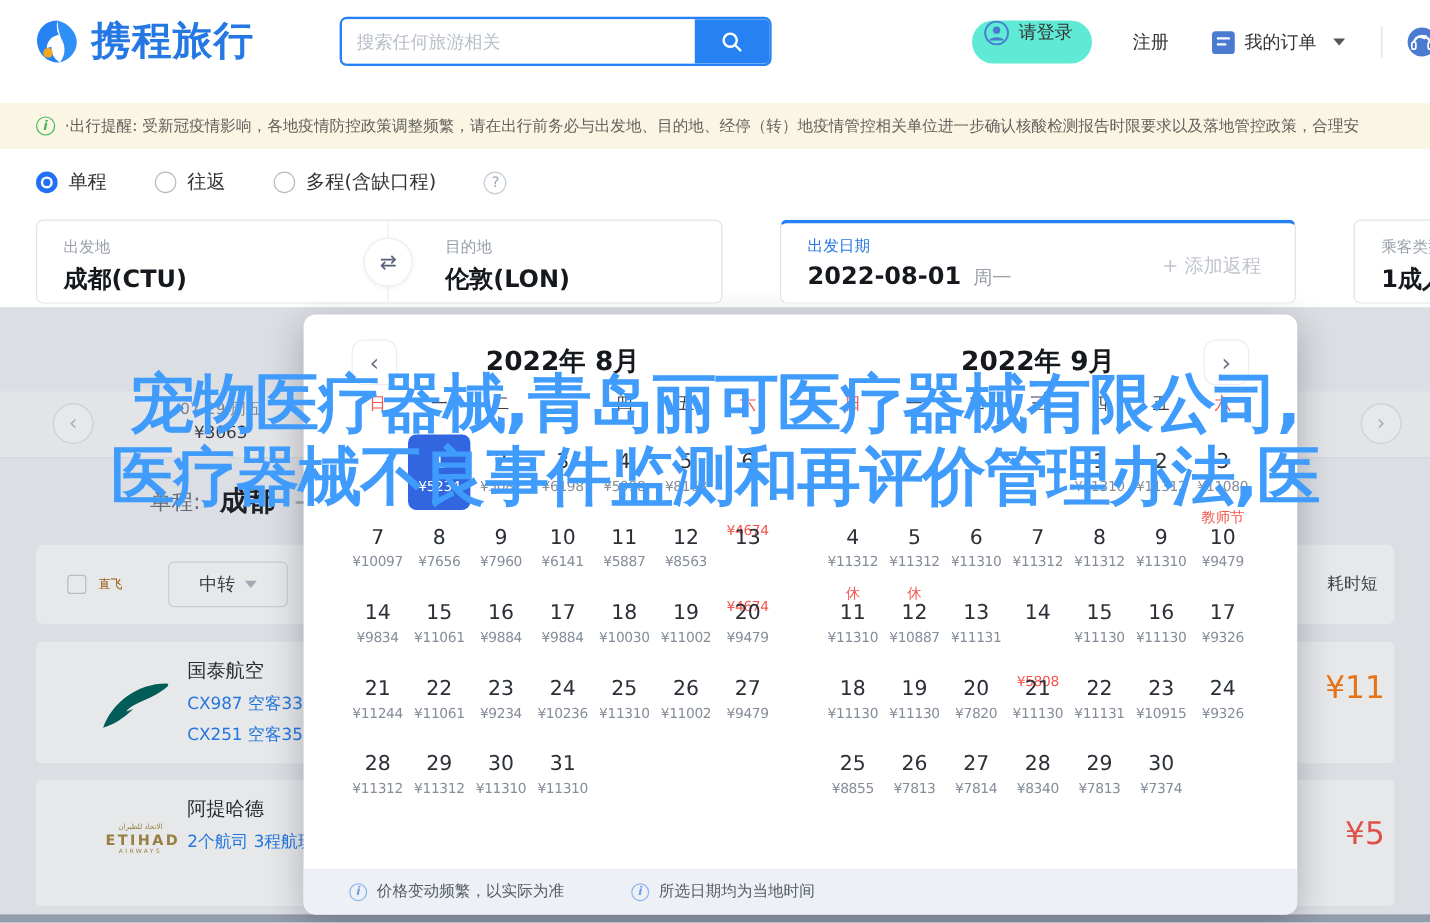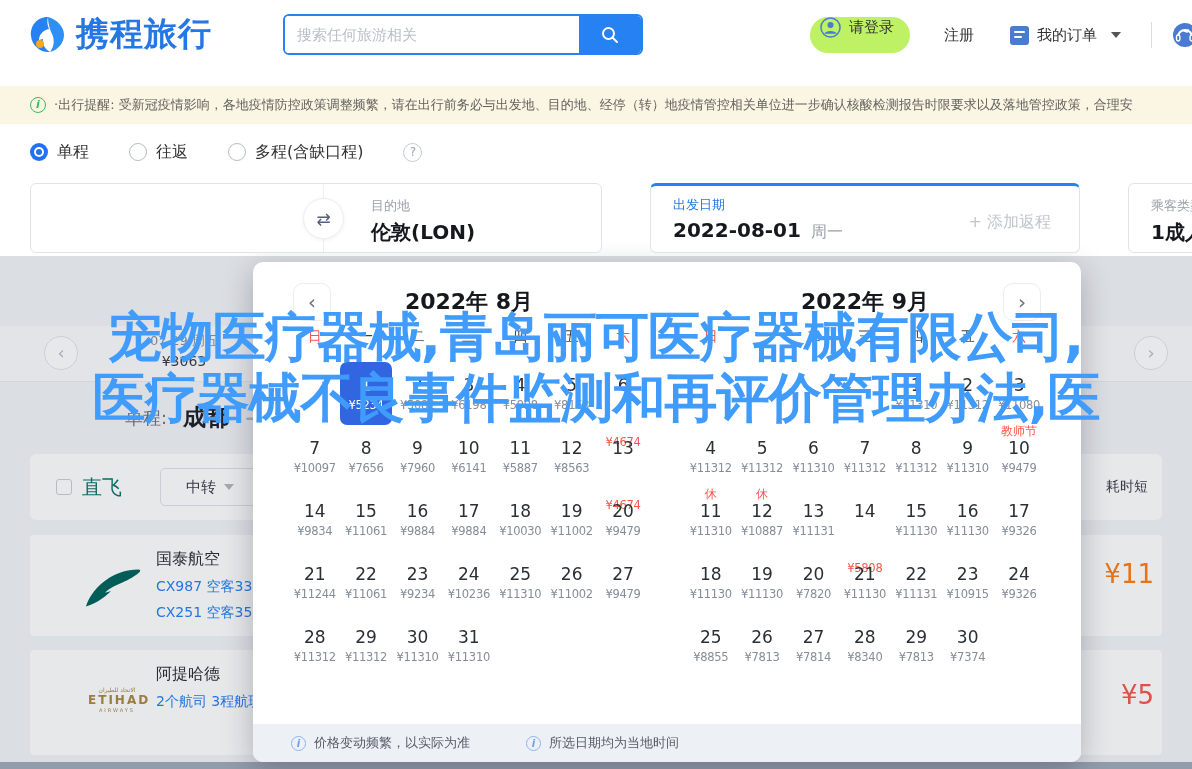--- a/index.html
+++ b/index.html
@@ -9,21 +9,21 @@
 
   
   .header { position:absolute; left:0; top:0; width:1192px; height:70px; background:#fff; z-index:20; }
   .logo { position:absolute; left:26px; top:12px; display:flex; align-items:center; gap:6px; }
   .logo-text { font-size:33px; font-weight:800; color:#2577e3; letter-spacing:1px; }
   .searchbox { position:absolute; left:283px; top:14px; width:360px; height:41px; border:2px solid #2681f2; border-radius:6px; display:flex; overflow:hidden; background:#fff; }
   .searchbox input { flex:1; border:none; outline:none; padding:0 12px; font-size:15px; color:#333; font-family:inherit; }
   .searchbox input::placeholder { color:#b9bfc9; }
   .search-btn { width:62px; background:#2681f2; display:flex; align-items:center; justify-content:center; cursor:pointer; }
   .hdr-right { position:absolute; right:0; top:0; height:70px; display:flex; align-items:center; gap:0; }
-  .login-pill { display:flex; align-items:center; gap:8px; background:#bef264; border-radius:18px; height:36px; padding:0 16px 16px 10px; font-size:15px; color:#333; }
+  .login-pill { display:flex; align-items:center; gap:8px; background:#5eead4; border-radius:18px; height:36px; padding:0 16px 16px 10px; font-size:15px; color:#333; }
   .reg { margin-left:34px; font-size:15px; color:#333; }
   .orders { margin-left:36px; display:flex; align-items:center; gap:8px; font-size:15px; color:#333; }
   .orders-ic { width:19px; height:19px; border-radius:3px; background:#4a7bd0; position:relative; }
   .orders-ic::before, .orders-ic::after { content:""; position:absolute; left:4px; height:2px; background:#fff; border-radius:1px; }
   .orders-ic::before { top:5px; width:11px; } .orders-ic::after { top:10px; width:8px; }
   .caret { width:0; height:0; border-left:5px solid transparent; border-right:5px solid transparent; border-top:6px solid #555; margin-left:6px; }
   .hdr-div { width:1px; height:26px; background:#ddd; margin:0 18px 0 30px; }
 
   
   .notice { position:absolute; left:0; top:86px; width:1192px; height:38px; background:#fbf5e4; display:flex; align-items:center; padding-left:30px; gap:8px; z-index:20; }
@@ -65,21 +65,21 @@
   .strip-item { position:absolute; left:150px; top:6px; text-align:center; }
   .strip-date { font-size:13px; color:#8a919d; }
   .strip-price { font-size:14px; color:#3a3f48; margin-top:3px; }
   .trip-summary { position:absolute; left:125px; top:146px; display:flex; align-items:center; gap:16px; }
   .ts-label { font-size:18px; color:#6d7480; }
   .ts-city { font-size:23px; color:#1d2129; font-weight:700; }
   .ts-arrow { color:#b6bcc6; font-size:20px; }
   .filter-card { position:absolute; left:30px; top:198px; width:1132px; height:66px; background:#fff; border-radius:6px; }
   .chk { width:16px; height:16px; border:1.5px solid #c9ced6; border-radius:3px; background:#fff; }
   .filter-left { position:absolute; left:26px; top:0; height:66px; display:flex; align-items:center; gap:10px; }
-  .filter-direct { font-size:20px; color:#0f766e; }
+  .filter-direct { font-size:10px; color:#a16207; }
   .dd-btn { margin-left:28px; height:38px; border:1px solid #dfe2e7; border-radius:5px; display:flex; align-items:center; gap:8px; padding:0 25px; font-size:15px; color:#3a3f48; background:#fff; }
   .dd-caret { width:0; height:0; border-left:5px solid transparent; border-right:5px solid transparent; border-top:6px solid #b3b9c2; }
   .filter-right { position:absolute; right:14px; top:0; height:66px; display:flex; align-items:center; gap:28px; font-size:14px; color:#3a3f48; }
   .flight-card { position:absolute; left:30px; width:1132px; background:#fff; border-radius:4px; }
   .fc1 { top:279px; height:101px; } .fc2 { top:394px; height:105px; }
   .fc-logo { position:absolute; left:52px; top:28px; width:62px; height:50px; }
   .fc-texts { position:absolute; left:126px; top:14px; }
   .fc-airline { font-size:16px; color:#2b2f36; }
   .fc-line { font-size:14px; color:#2681f2; margin-top:8px; }
   .fc-price { position:absolute; right:8px; font-size:26px; font-weight:400; }
@@ -183,20 +183,24 @@
     </div>
     <div class="radio-item">
       <span class="radio-off"></span>
       <span>多程(含缺口程)</span>
     </div>
     <span class="help-circle">?</span>
   </div>
 
   <div class="form-row">
     <div class="fbox fbox-city">
+      <div class="city-left">
+        <div class="flabel">出发地</div>
+        <div class="fvalue">成都(CTU)</div>
+      </div>
       <div class="city-div"></div>
       <div class="swap">⇄</div>
       <div class="city-right">
         <div class="flabel">目的地</div>
         <div class="fvalue">伦敦(LON)</div>
       </div>
     </div>
     <div class="fbox fbox-date">
       <div class="date-inner">
         <div class="date-label">出发日期</div>

